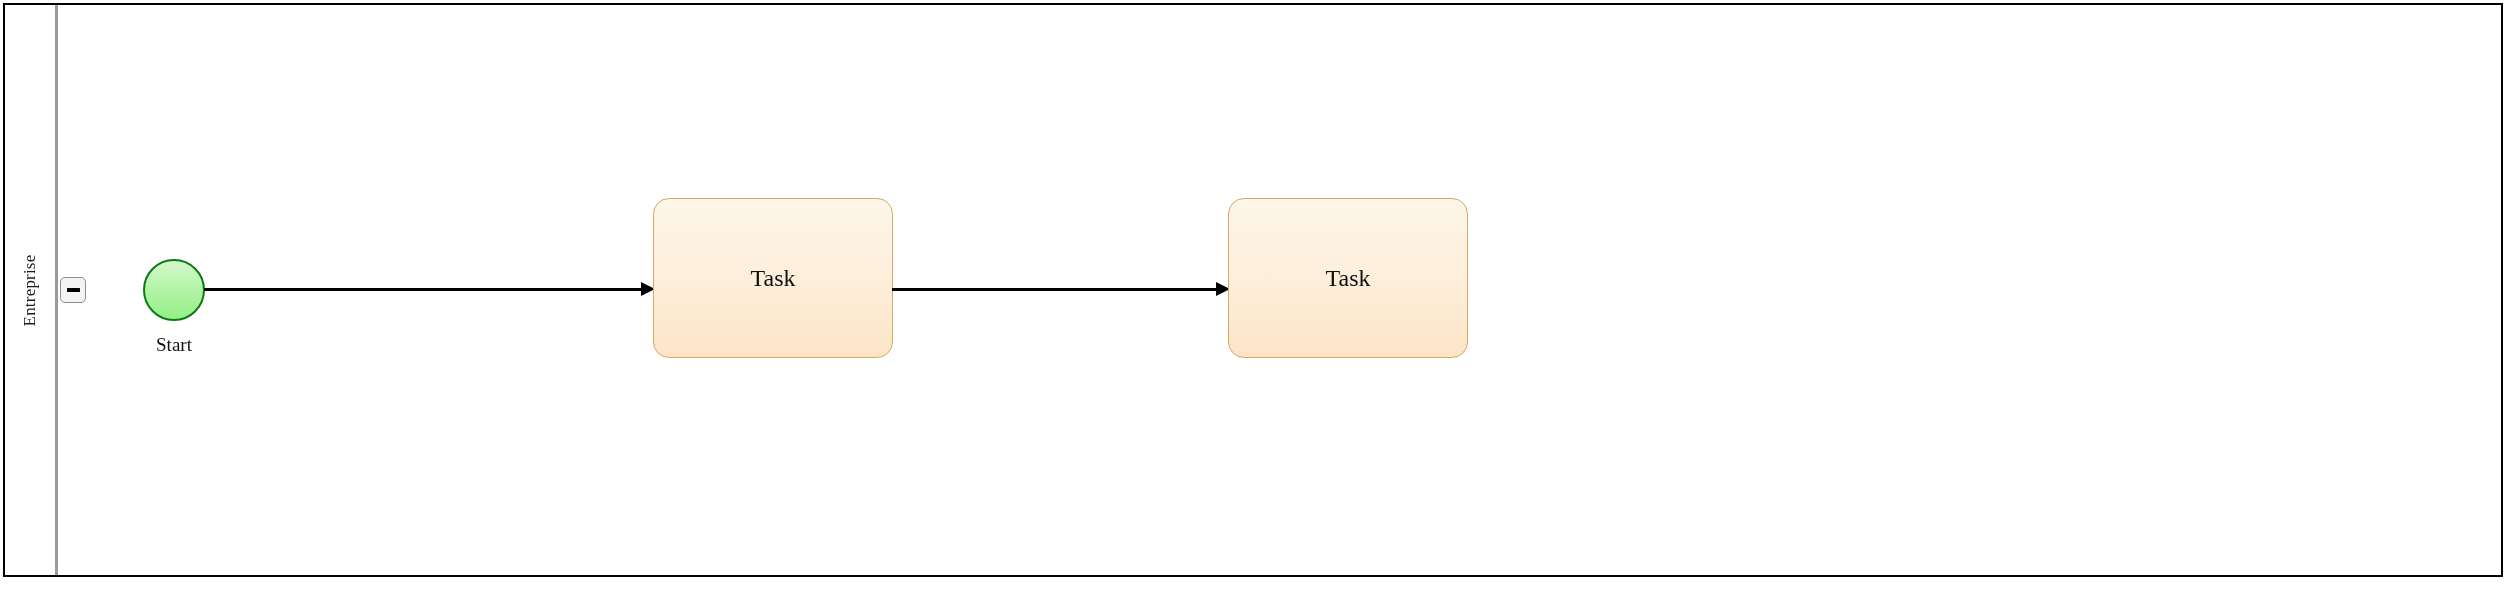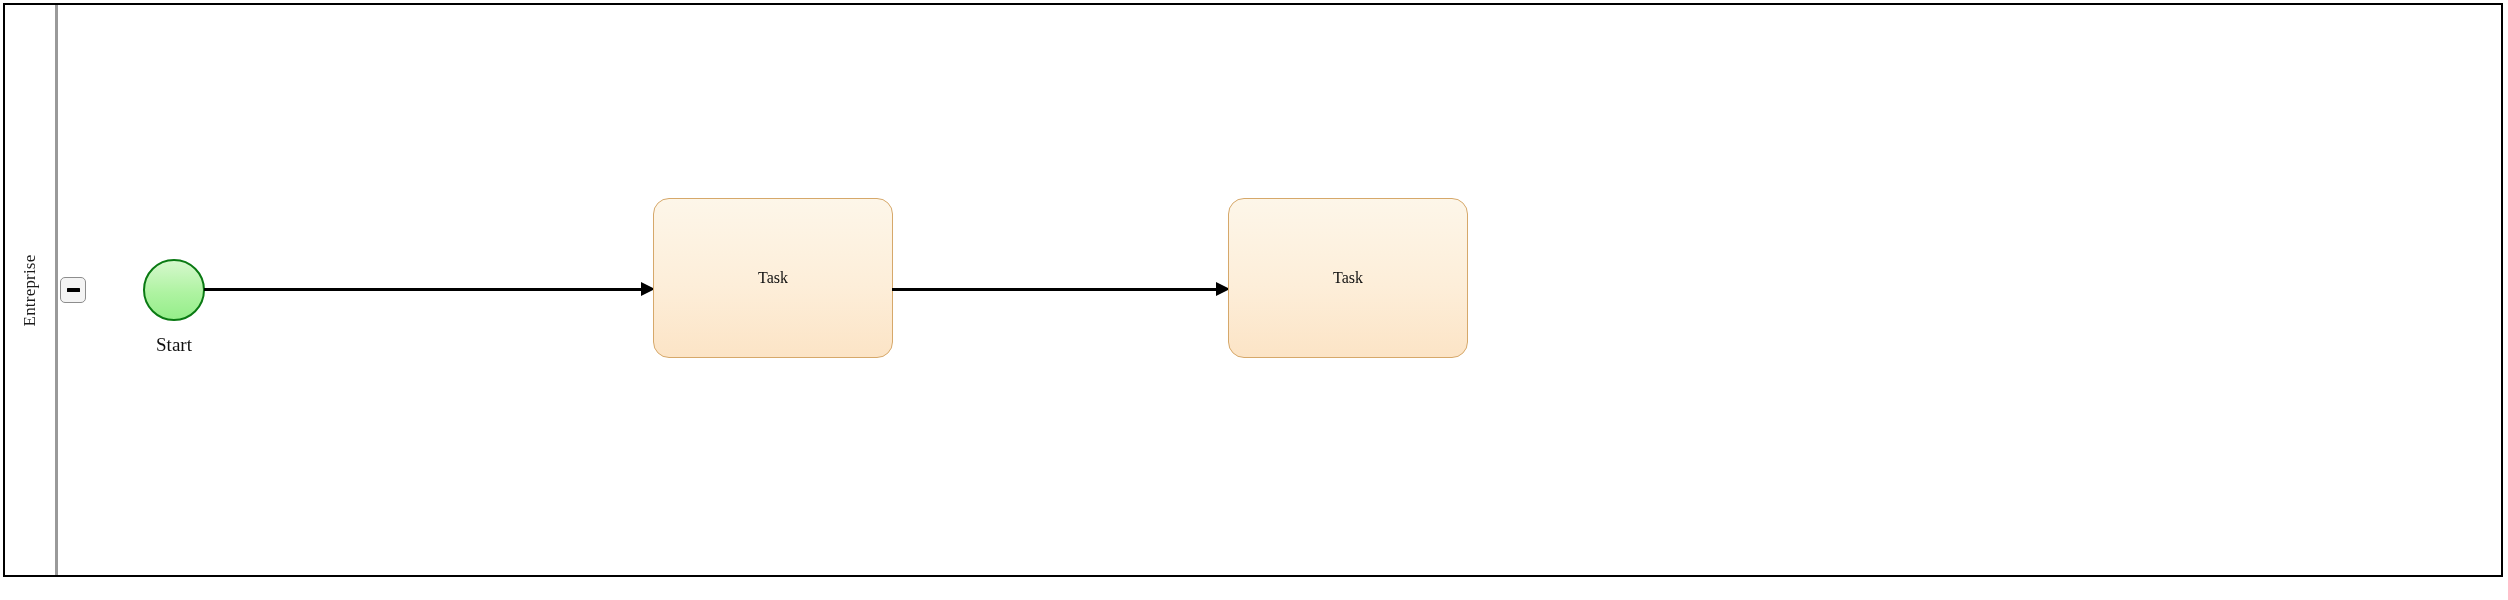--- a/index.html
+++ b/index.html
@@ -130,21 +130,21 @@
     border-radius: 16px;
     background: linear-gradient(180deg, #fdf6e9 0%, #fdeed9 55%, #fce4c6 100%);
     display: flex;
     align-items: center;
     justify-content: center;
     cursor: pointer;
   }
 
   .task .task-label {
     font-family: "Liberation Serif", "DejaVu Serif", serif;
-    font-size: 16px;
+    font-size: 24px;
     color: #101010;
     white-space: nowrap;
   }
 
   #task-1 { left: 653px; }
   #task-2 { left: 1228px; }
 
   
   .flow {
     position: absolute;

